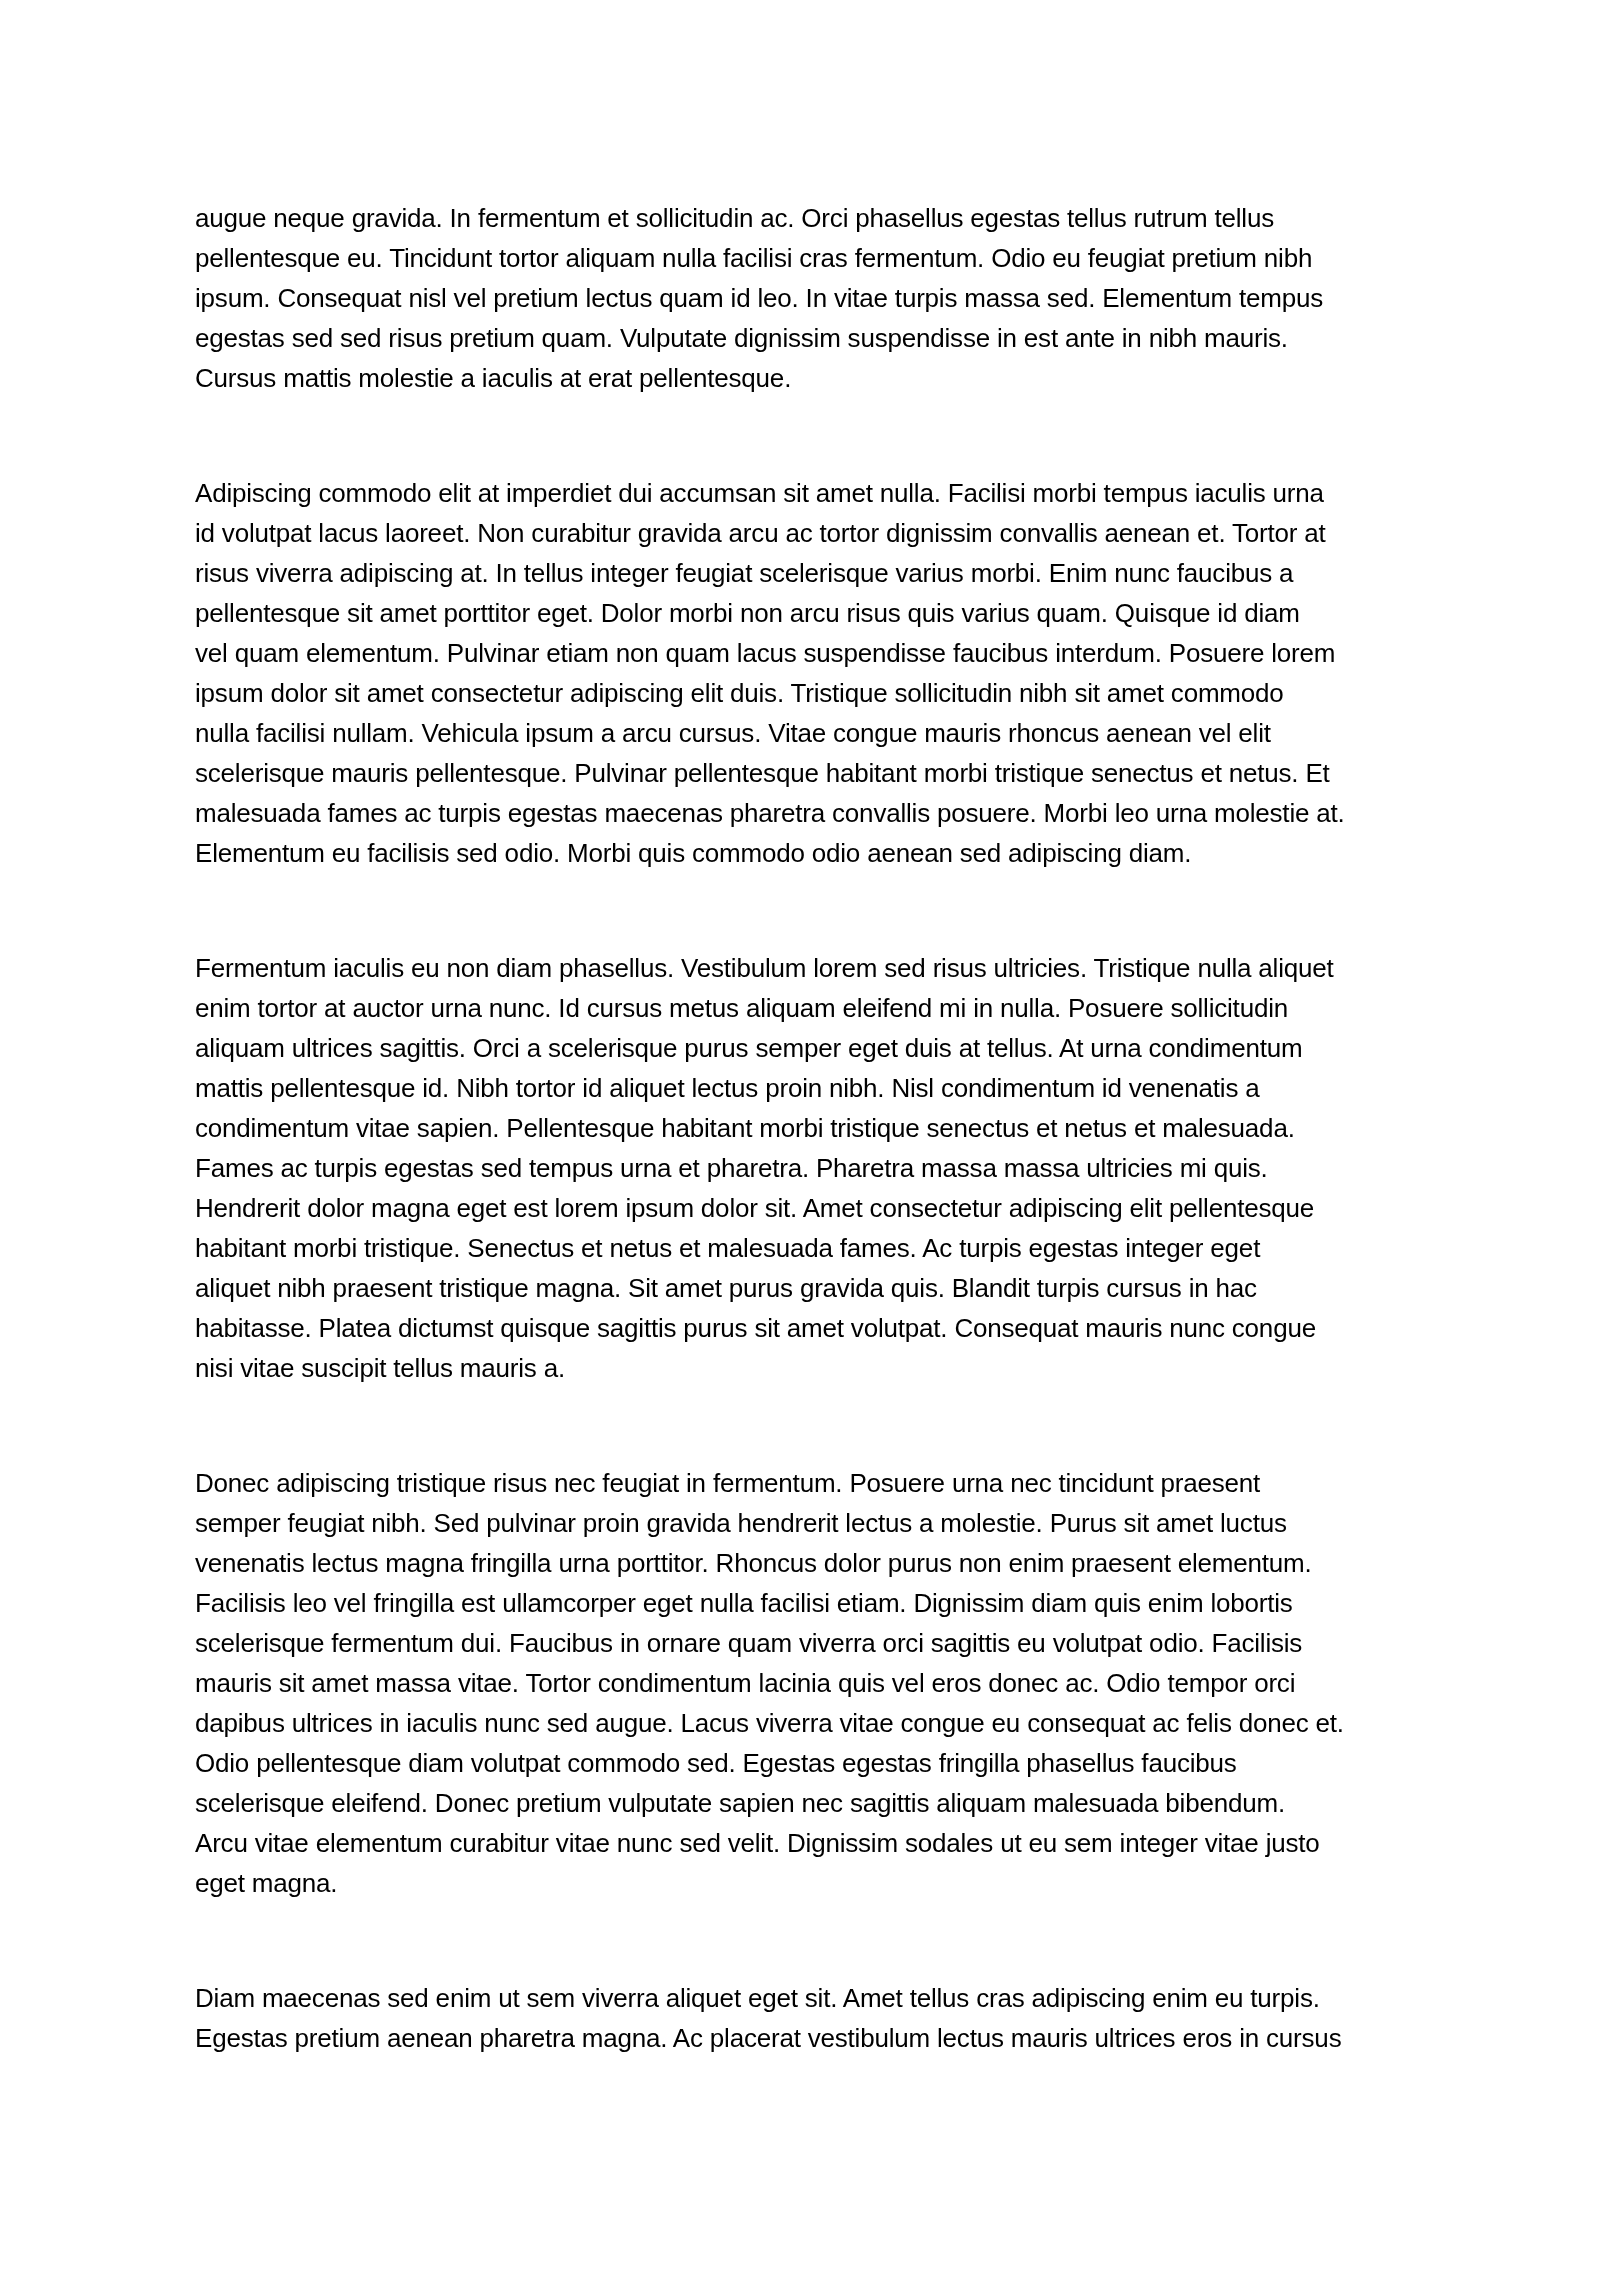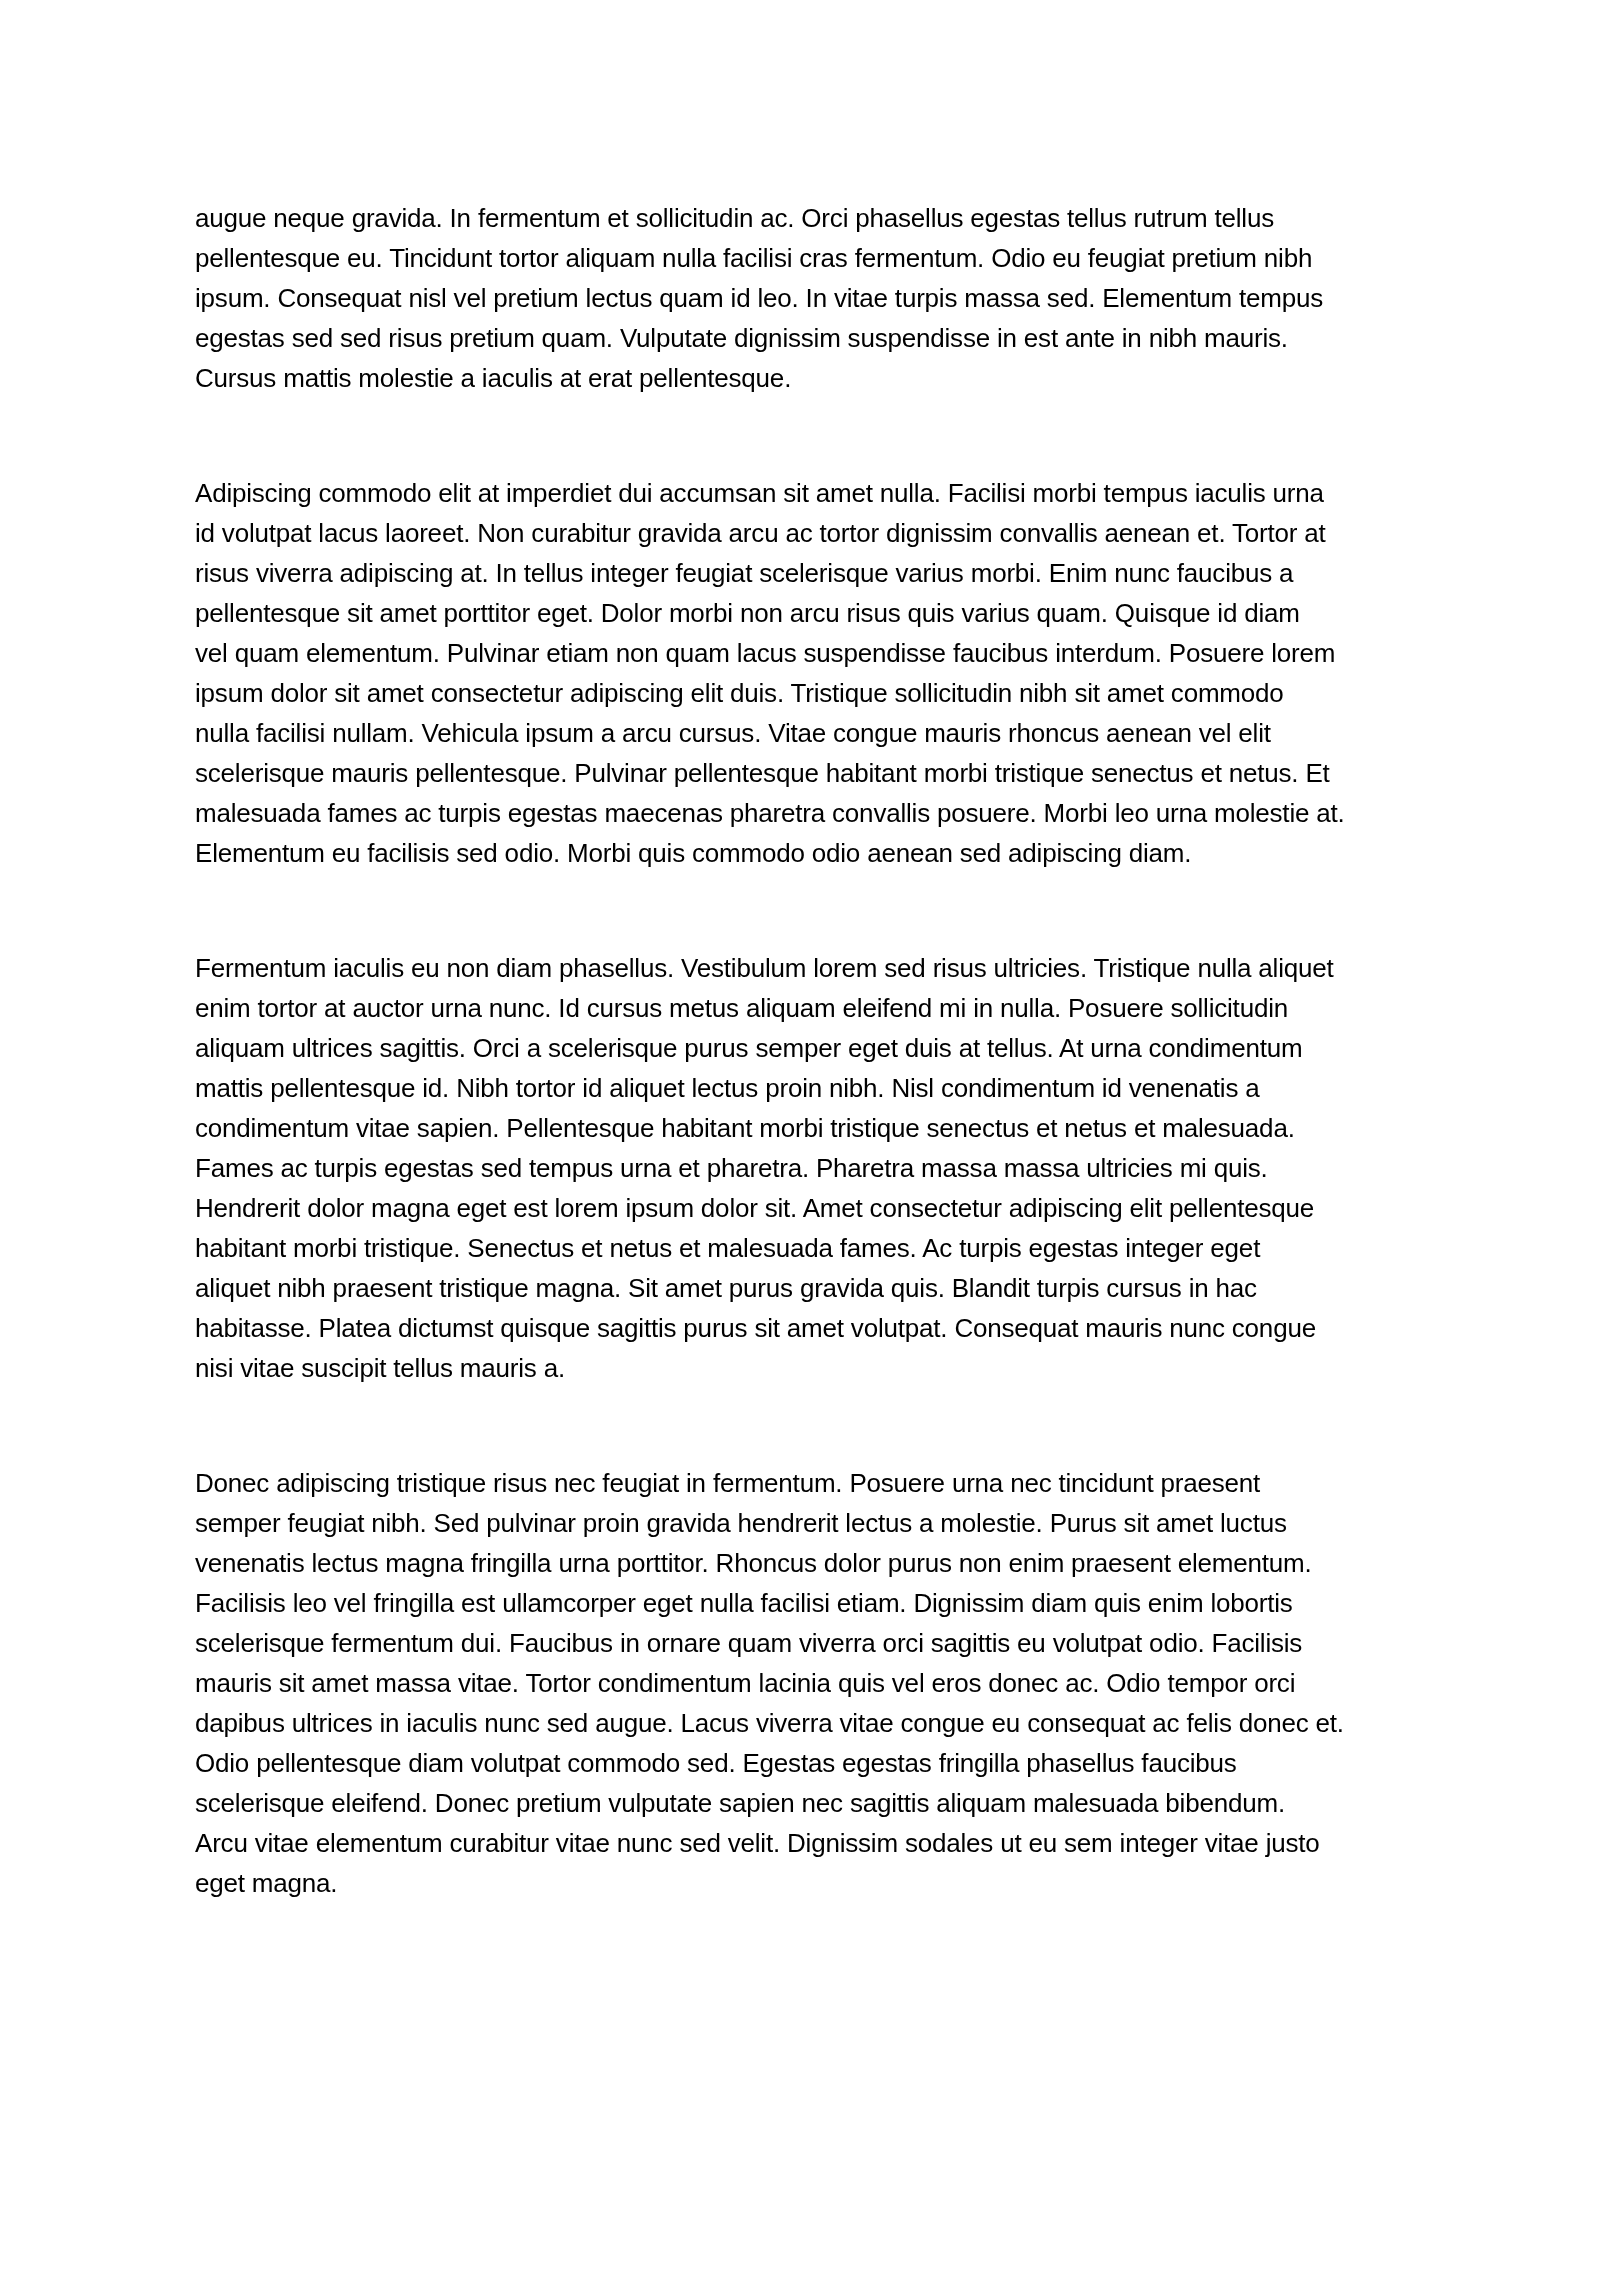--- a/index.html
+++ b/index.html
@@ -60,14 +60,16 @@
 semper feugiat nibh. Sed pulvinar proin gravida hendrerit lectus a molestie. Purus sit amet luctus
 venenatis lectus magna fringilla urna porttitor. Rhoncus dolor purus non enim praesent elementum.
 Facilisis leo vel fringilla est ullamcorper eget nulla facilisi etiam. Dignissim diam quis enim lobortis
 scelerisque fermentum dui. Faucibus in ornare quam viverra orci sagittis eu volutpat odio. Facilisis
 mauris sit amet massa vitae. Tortor condimentum lacinia quis vel eros donec ac. Odio tempor orci
 dapibus ultrices in iaculis nunc sed augue. Lacus viverra vitae congue eu consequat ac felis donec et.
 Odio pellentesque diam volutpat commodo sed. Egestas egestas fringilla phasellus faucibus
 scelerisque eleifend. Donec pretium vulputate sapien nec sagittis aliquam malesuada bibendum.
 Arcu vitae elementum curabitur vitae nunc sed velit. Dignissim sodales ut eu sem integer vitae justo
 eget magna.</p>
+  <p class="para">Diam maecenas sed enim ut sem viverra aliquet eget sit. Amet tellus cras adipiscing enim eu turpis.
+Egestas pretium aenean pharetra magna. Ac placerat vestibulum lectus mauris ultrices eros in cursus</p>
 </div>
 
 
 </body></html>

